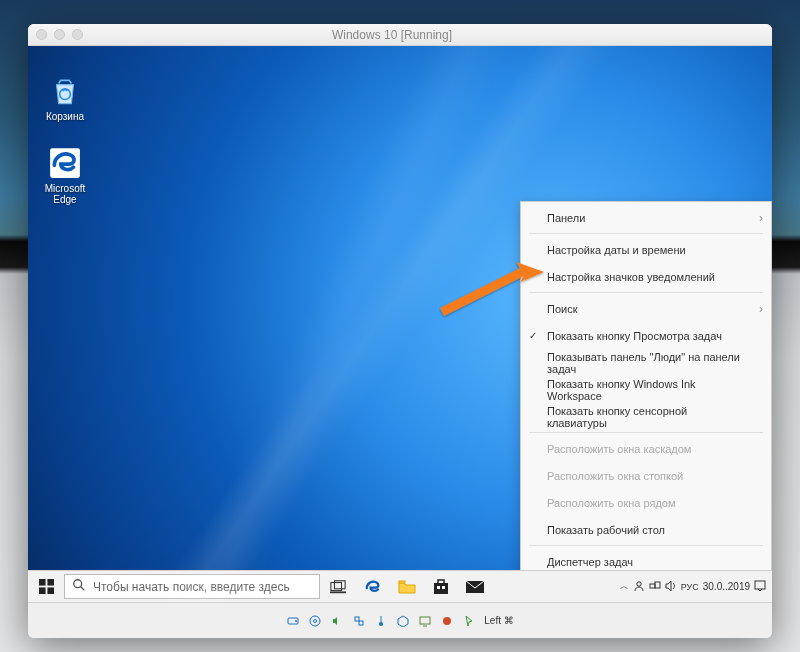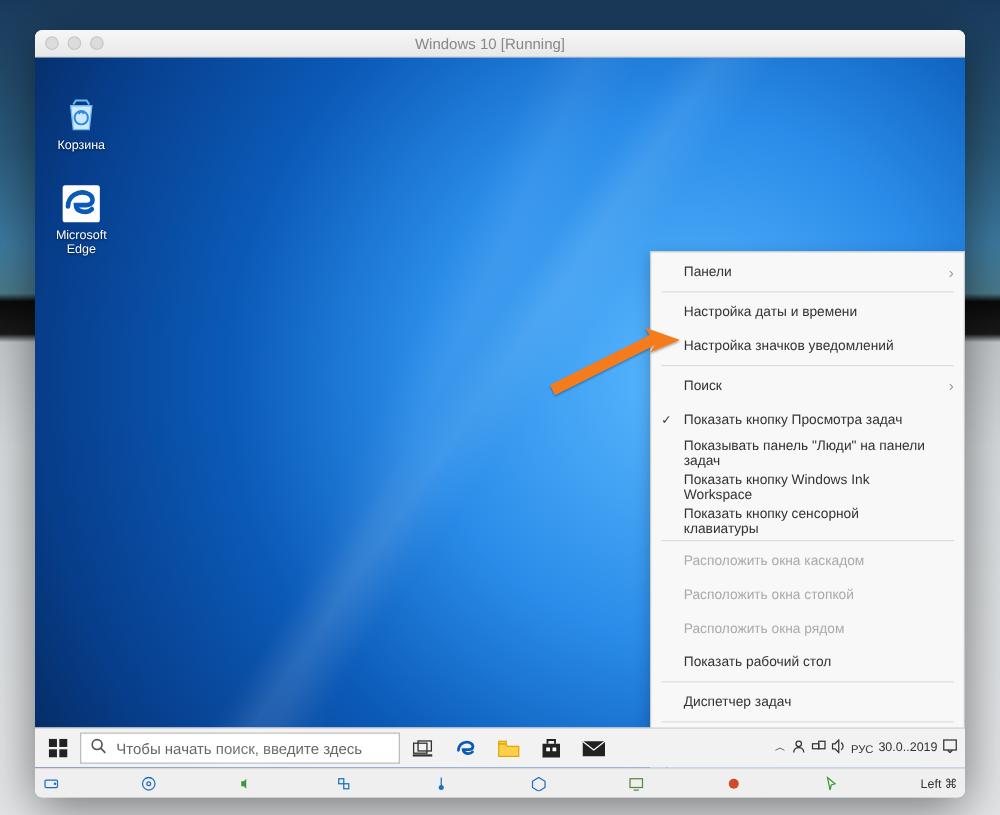--- a/index.html
+++ b/index.html
@@ -83,22 +83,22 @@
 .cm-sep { height:1px; background:#ddd; margin:2px 8px; }
 .cm-item .chev { position:absolute; right:8px; color:#999; font-size:12px; }
 .cm-item .chk { position:absolute; left:8px; font-size:10px; }
 .cm-item .gear { position:absolute; left:6px; }
 
 
 .arrow-annot { position:absolute; left:406px; top:212px; pointer-events:none; }
 
 
 .vm-status {
-  height: 24px; background:#efefef; border-top:1px solid #d4d4d4;
-  display:flex; align-items:center; justify-content:space-between; gap:8px; padding:0 6px;
+  height: 36px; background:#efefef; border-top:1px solid #d4d4d4;
+  display:flex; align-items:center; justify-content:center; gap:8px; padding:0 6px;
   font-size:10px; color:#444; flex-shrink:0;
 }
 .vm-status .ico { width:14px; height:14px; display:flex; align-items:center; justify-content:center; }
 </style>
 </head>
 <body>
 
 <div class="backdrop"></div>
 
 <div class="vm-window">

